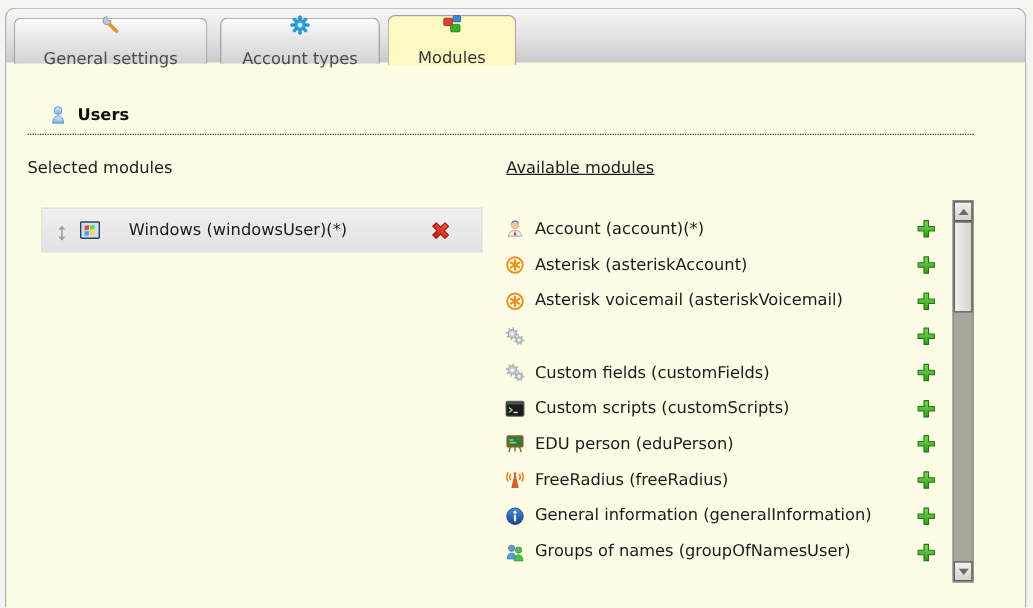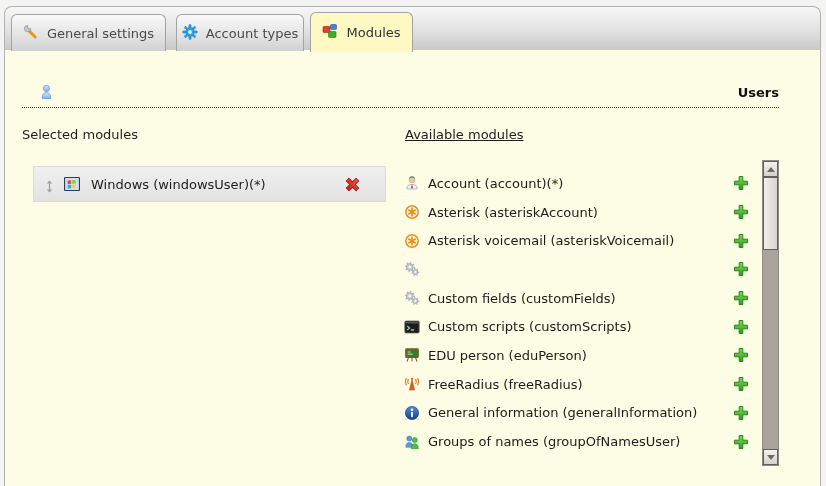--- a/index.html
+++ b/index.html
@@ -8,41 +8,41 @@
 
   
   .panel-bg{position:absolute;left:4px;top:50px;width:815px;height:436px;
     background:#fdfce4;border-left:1px solid #b2b2b2;border-right:1px solid #b2b2b2;}
   .nav-bg{position:absolute;left:4px;top:6px;width:817px;height:45px;box-sizing:border-box;
     background:linear-gradient(#f7f7f7 0%,#e2e2e2 55%,#c9c9c9 100%);
     border:1px solid #b2b2b2;border-bottom:1px solid #a8a8a8;border-radius:8px 8px 0 0;}
   .tab{position:absolute;top:14px;height:37px;box-sizing:border-box;cursor:pointer;
     border:1px solid #a3a3a3;border-bottom:none;border-radius:6px 6px 0 0;
     display:flex;align-items:center;justify-content:center;gap:8px;
-    font-size:13px;color:#4a4a4a;background:linear-gradient(#fafafa,#d2d2d2);}
+    font-size:13px;color:#4a4a4a;background:linear-gradient(#fafafa,#d2d2d2);flex-direction:column;}
   .tab.active{top:12px;height:40px;background:#fef9c3;color:#333;z-index:3;}
   .tab svg{flex:none;}
 
   
   .users-header{position:absolute;left:22px;top:84px;width:757px;
     display:flex;align-items:center;gap:8px;padding-bottom:7px;
-    border-bottom:1px dotted #3a3a3a;font-size:13px;font-weight:bold;color:#111;justify-content:space-between;}
+    border-bottom:1px dotted #3a3a3a;font-size:13px;font-weight:bold;color:#111;}
   .users-header .hicon{margin-left:17px;height:16px;}
 
   .col-label{position:absolute;top:127px;font-size:13px;color:#1e1e1e;}
   .lbl-selected{left:22px;}
   .lbl-available{left:405px;text-decoration:underline;}
 
   
   .sel-row{position:absolute;left:33px;top:166px;width:353px;height:36px;box-sizing:border-box;
     background:linear-gradient(#f0f0f0,#e2e2e2);border:1px solid #d9d9d9;
     display:flex;align-items:center;padding:0 10px;}
   .sel-row .drag{height:13px;cursor:grab;}
   .sel-row .micon{margin-left:9px;height:16px;}
-  .sel-row .mlabel{margin-left:11px;font-size:13px;color:#1c1c1c;}
+  .sel-row .mlabel{margin-left:23px;font-size:13px;color:#1c1c1c;}
   .del-btn{margin-left:auto;margin-right:14px;border:none;background:none;padding:0;height:17px;cursor:pointer;}
 
   
   .avail-list{position:absolute;left:404px;top:169px;width:347px;}
   .arow{display:flex;align-items:center;height:28.7px;}
   .arow .micon{height:16px;flex:none;}
   .arow .albl{margin-left:8px;font-size:13px;color:#1c1c1c;white-space:nowrap;}
   .add-btn{margin-left:auto;margin-right:2px;border:none;background:none;padding:0;height:16px;cursor:pointer;}
 
   

